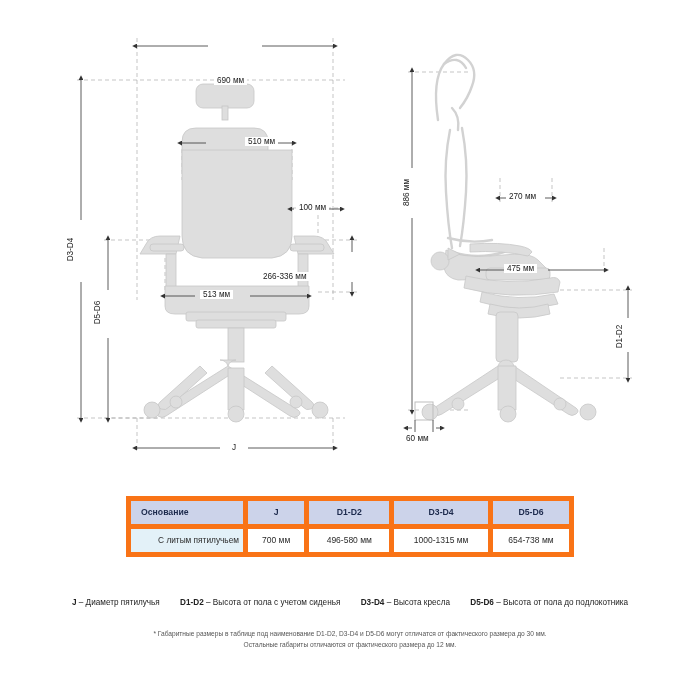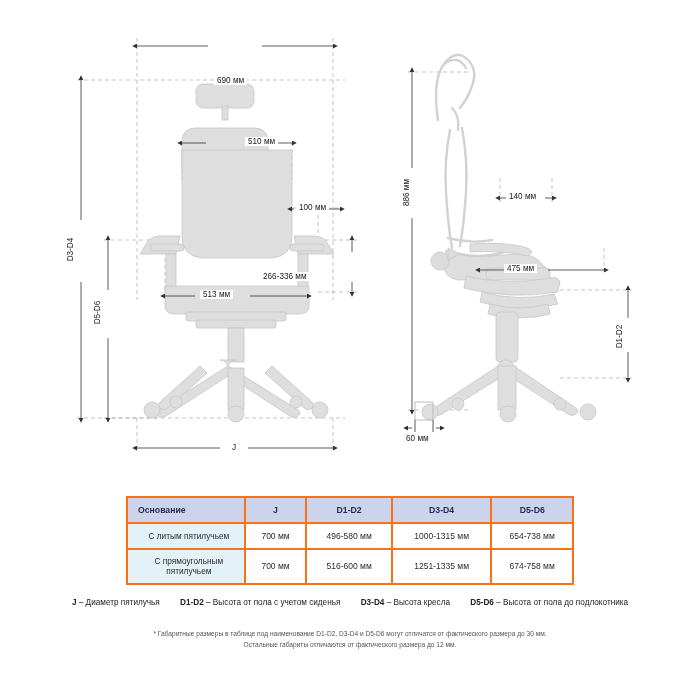--- a/index.html
+++ b/index.html
@@ -17,38 +17,38 @@
 
   
   .spec-table {
     position:absolute;
     left:126px; top:496px;
     width:448px;
     border-collapse:collapse;
     font-size:8.5px;
   }
   .spec-table th, .spec-table td {
-    border:2px solid #f97316;
+    border:5px solid #f97316;
     padding:6px 4px;
     text-align:center;
     font-weight:normal;
     line-height:1.25;
   }
   .spec-table thead th {
     background:#ccd3ea;
     font-weight:bold;
     color:#1d2a4d;
     height:26px;
     font-size:8.7px;
   }
   .spec-table thead th.left-head { text-align:left; padding-left:10px; }
   .spec-table tbody td { height:26px; color:#2b2b2b; }
   .spec-table tbody td.rowhead {
     background:#e3f1f8;
-    text-align:center;
+    text-align:right;
     padding-left:10px;
     font-size:8.3px;
   }
   .spec-table tbody tr.tall td { height:32px; }
 
   
   .legend {
     position:absolute;
     left:0; top:598px; width:700px;
     text-align:center;
@@ -236,21 +236,21 @@
   <div class="dimlabel" style="left:210px; top:137px;margin-left:35px;">510 мм</div>
   <div class="dimlabel" style="left:296px; top:203px;">100 мм</div>
   <div class="dimlabel" style="left:200px; top:290px;">513 мм</div>
   <div class="dimlabel" style="left:260px; top:272px;">266-336 мм</div>
 
   <div class="dimlabel vert" style="left:56px; top:245px; transform:rotate(-90deg);">D3-D4</div>
   <div class="dimlabel vert" style="left:83px; top:308px; transform:rotate(-90deg);">D5-D6</div>
   <div class="dimlabel" style="left:229px; top:443px;">J</div>
 
   <div class="dimlabel vert" style="left:390px; top:188px; transform:rotate(-90deg);">886 мм</div>
-  <div class="dimlabel" style="left:506px; top:192px;">140 мм</div>
+  <div class="dimlabel" style="left:506px; top:192px;">270 мм</div>
   <div class="dimlabel" style="left:504px; top:264px;">475 мм</div>
   <div class="dimlabel vert" style="left:605px; top:332px; transform:rotate(-90deg);">D1-D2</div>
   <div class="dimlabel" style="left:403px; top:434px;">60 мм</div>
 
   <table class="spec-table">
     <thead>
       <tr>
         <th class="left-head" style="width:118px">Основание</th>
         <th style="width:62px">J</th>
         <th style="width:86px">D1-D2</th>
@@ -259,27 +259,20 @@
       </tr>
     </thead>
     <tbody>
       <tr>
         <td class="rowhead">С литым пятилучьем</td>
         <td>700 мм</td>
         <td>496-580 мм</td>
         <td>1000-1315 мм</td>
         <td>654-738 мм</td>
       </tr>
-      <tr class="tall">
-        <td class="rowhead">С прямоугольным пятилучьем</td>
-        <td>700 мм</td>
-        <td>516-600 мм</td>
-        <td>1251-1335 мм</td>
-        <td>674-758 мм</td>
-      </tr>
     </tbody>
   </table>
 
   <div class="legend">
     <span class="item"><b>J</b><span> – Диаметр пятилучья</span></span>
     <span class="item"><b>D1-D2</b><span> – Высота от пола с учетом сиденья</span></span>
     <span class="item"><b>D3-D4</b><span> – Высота кресла</span></span>
     <span class="item"><b>D5-D6</b><span> – Высота от пола до подлокотника</span></span>
   </div>
 

